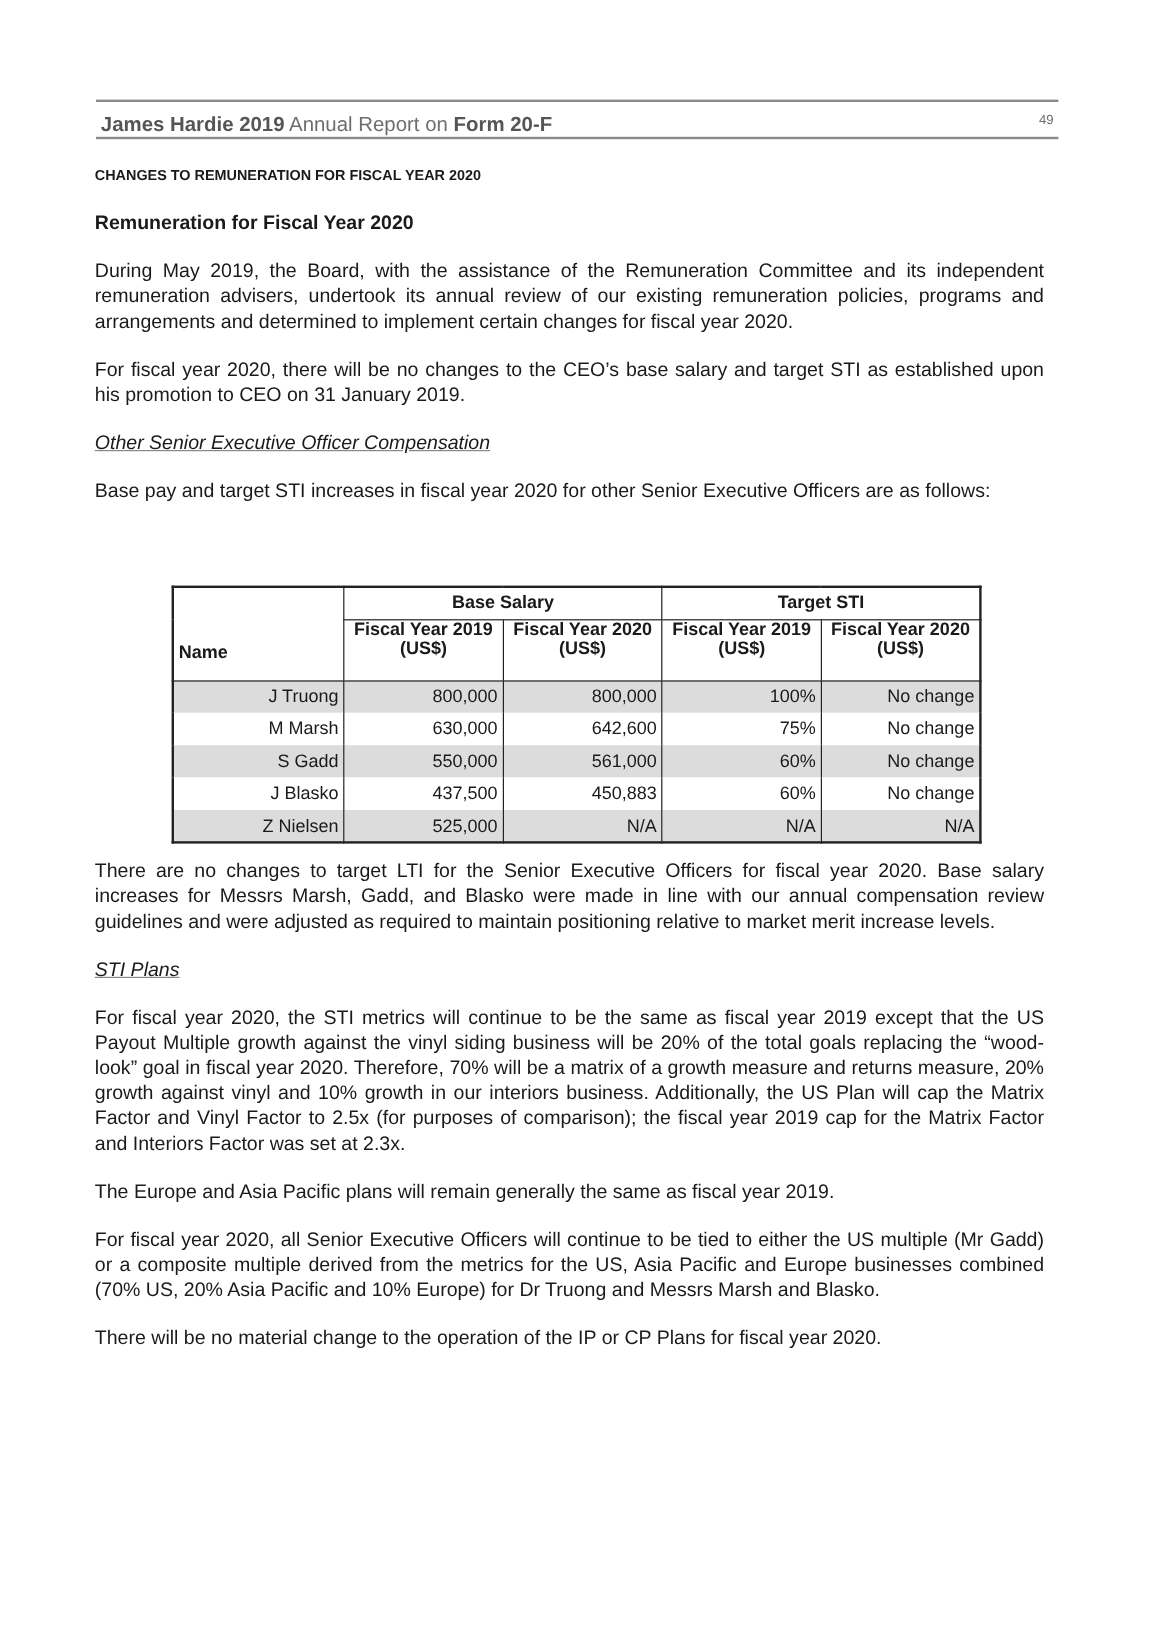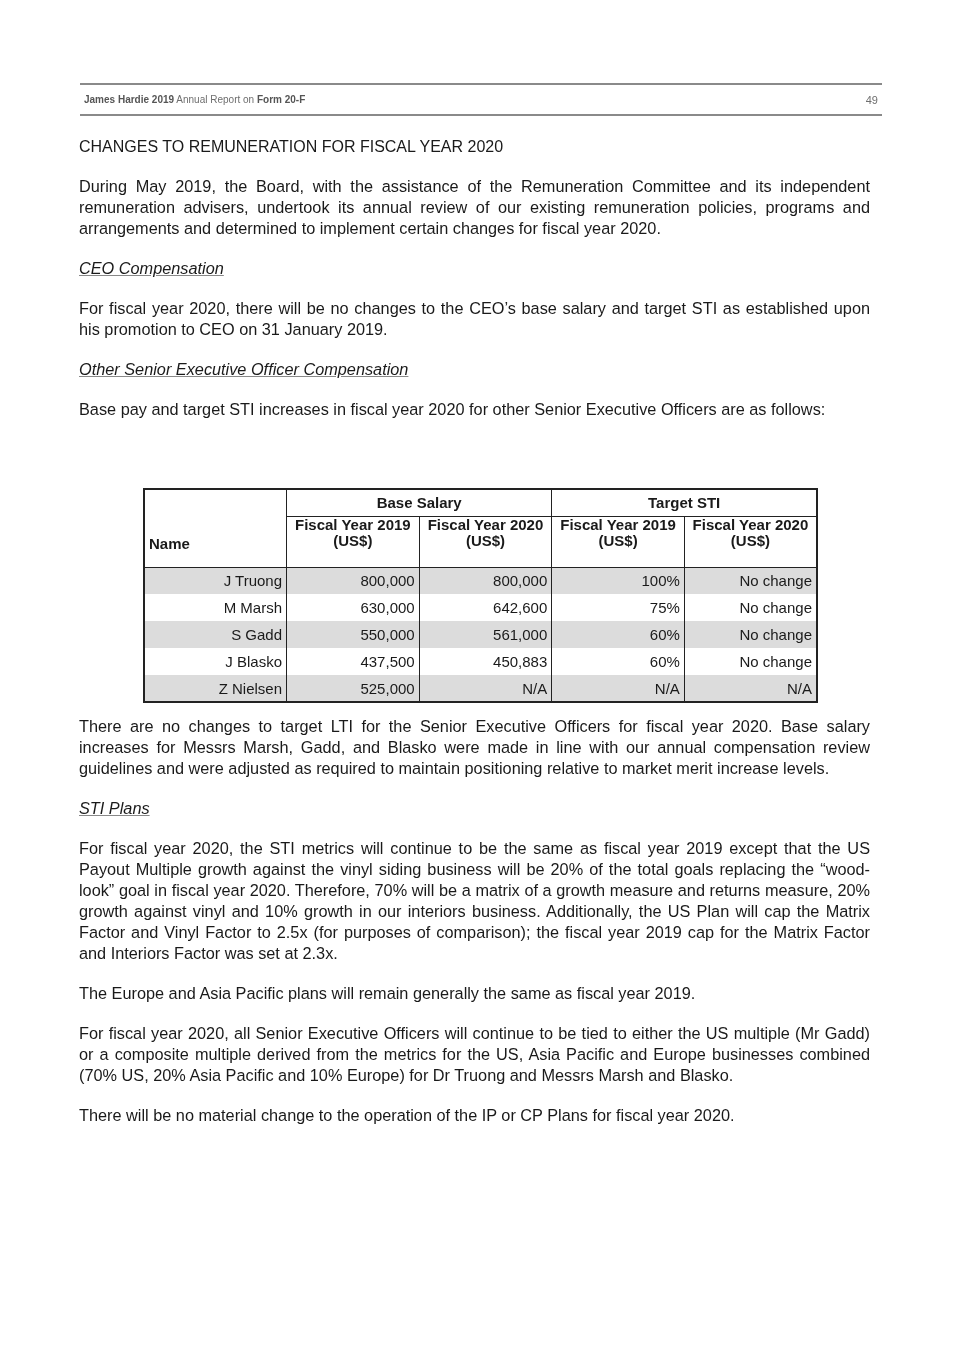--- a/index.html
+++ b/index.html
@@ -6,31 +6,31 @@
   body {
     width: 965px; height: 1365px; position: relative; overflow: hidden;
     font-family: "Liberation Sans", sans-serif; color: #1a1a1a;
   }
   .page-header {
     position: absolute; left: 80px; top: 83px; width: 802px; height: 33px;
     border-top: 2px solid #8a8a8a; border-bottom: 2px solid #8a8a8a;
     box-sizing: border-box;
   }
   .page-header .left {
-    position: absolute; left: 4px; top: 9px; font-size: 10px; color: #6e6e6e;
+    position: absolute; left: 4px; top: 9px; font-size: 17px; color: #6e6e6e;
   }
   .page-header .left b { font-weight: bold; color: #555; }
   .page-header .right {
     position: absolute; right: 4px; top: 9px; font-size: 11px; color: #6e6e6e;
   }
   .content {
     position: absolute; left: 79px; top: 136px; width: 808px;
     font-size: 16.3px; line-height: 21px;
   }
-  .h1 { font-weight: normal; font-size: 16px; margin: 0 0 19px 0; }
+  .h1 { font-weight: bold; font-size: 12px; margin: 0 0 19px 0; }
   .h2 { font-weight: bold; font-size: 16.3px; margin: 0 0 19px 0; }
   p { margin: 0 17px 19px 0; text-align: justify; }
   .sub { font-style: italic; text-decoration: underline; text-decoration-color: #888; margin: 0 0 19px 0; display: inline-block; }
   .subwrap { margin: 0 0 19px 0; }
   table.comp {
     position: absolute; left: 143px; top: 488px; width: 675px;
     border-collapse: collapse; font-size: 15px;
     border: 2px solid #222;
   }
   table.comp th, table.comp td {
@@ -52,22 +52,22 @@
 </head>
 <body>
 
 <div class="page-header">
   <span class="left"><b>James Hardie 2019</b><span> Annual Report on </span><b>Form 20-F</b></span>
   <span class="right">49</span>
 </div>
 
 <div class="content">
   <div class="h1">CHANGES TO REMUNERATION FOR FISCAL YEAR 2020</div>
+  <div class="h2">Remuneration for Fiscal Year 2020</div>
   <p>During May 2019, the Board, with the assistance of the Remuneration Committee and its independent remuneration advisers, undertook its annual review of our existing remuneration policies, programs and arrangements and determined to implement certain changes for fiscal year 2020.</p>
-  <div class="subwrap"><span class="sub" style="margin:0">CEO Compensation</span></div>
   <p>For fiscal year 2020, there will be no changes to the CEO’s base salary and target STI as established upon his promotion to CEO on 31 January 2019.</p>
   <div class="subwrap"><span class="sub" style="margin:0">Other Senior Executive Officer Compensation</span></div>
   <p>Base pay and target STI increases in fiscal year 2020 for other Senior Executive Officers are as follows:</p>
 </div>
 
 <table class="comp">
   <colgroup>
     <col class="col-name">
       <col class="col-v">
       <col class="col-v">

